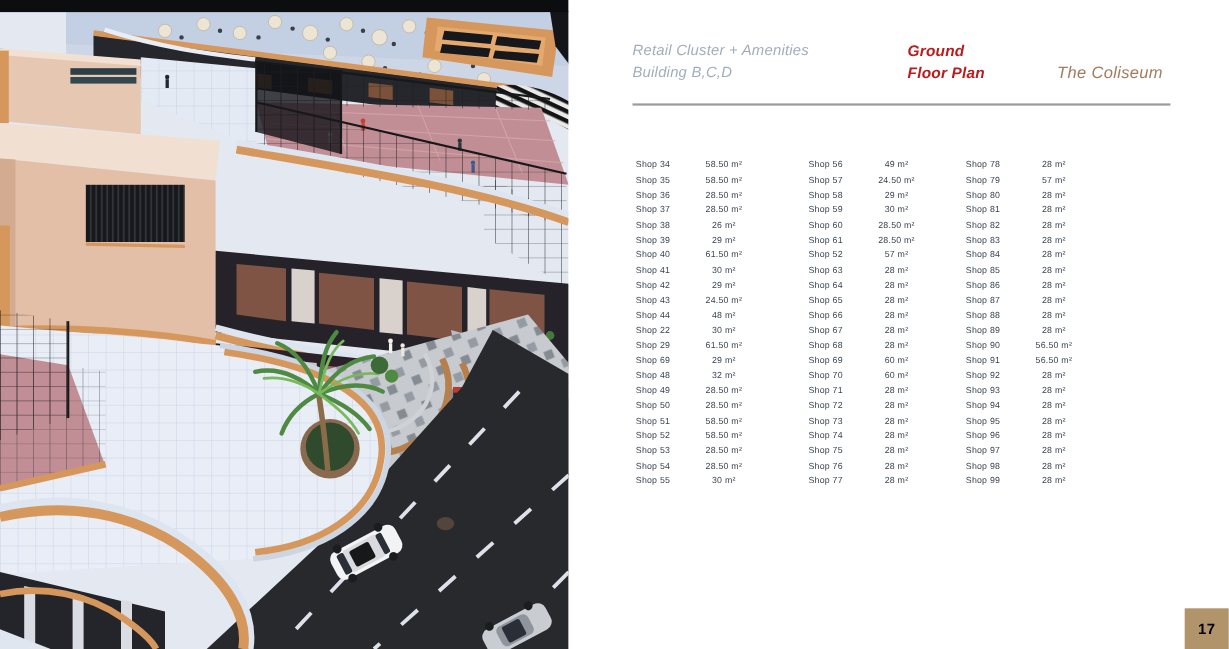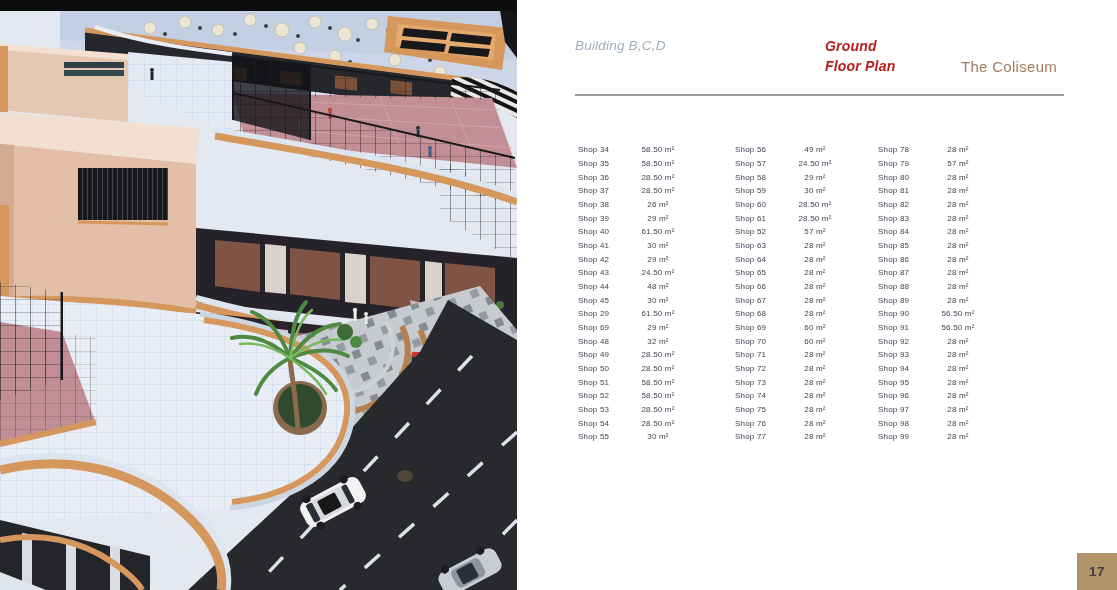--- a/index.html
+++ b/index.html
@@ -12,35 +12,35 @@
   .content-panel{position:absolute;left:517px;top:0;width:600px;height:590px;background:#ffffff;}
   .subtitle{
     position:absolute;left:58px;top:36px;font-style:italic;color:#a0aebc;
     font-size:13.5px;line-height:20px;letter-spacing:.2px;
   }
   .main-title{
     position:absolute;left:308px;top:36px;font-style:italic;font-weight:bold;
     color:#b91c1c;font-size:14px;line-height:20px;letter-spacing:.2px;
   }
   .brand{
-    position:absolute;left:444px;top:58px;color:#a37b5e;
+    position:absolute;left:444px;top:58px;font-style:italic;color:#a37b5e;
     font-size:15px;letter-spacing:.3px;
   }
   .rule{position:absolute;left:58px;top:94px;width:489px;height:2px;background:#9b9b9b;}
   .shops{position:absolute;left:0;top:143px;width:564px;height:310px;}
   .shop-col{position:absolute;top:0;}
   .shop-col.c0{left:61px;}
   .shop-col.c1{left:218px;}
   .shop-col.c2{left:361px;}
   .shop-row{display:flex;align-items:center;height:13.68px;font-size:8px;color:#3b4552;letter-spacing:.2px;font-weight:500;}
   .shop-label{width:55px;white-space:nowrap;}
   .shop-area{width:50px;text-align:center;white-space:nowrap;}
   .page-number{
     position:absolute;right:0;bottom:0;width:40px;height:37px;background:#b2946b;
-    color:#404040;font-size:13.5px;font-weight:bold;display:flex;align-items:center;justify-content:center;
+    color:#000000;font-size:13.5px;font-weight:bold;display:flex;align-items:center;justify-content:center;
     letter-spacing:.5px;
     text-align:center;
   }
 </style>
 </head>
 <body>
 
 <div class="render-panel">
   <svg width="517" height="590" viewBox="0 0 517 590">
     <defs>
@@ -364,20 +364,21 @@
         <rect x="110" y="530" width="10" height="62" transform="skewY(8)"></rect>
       </g>
       <polygon points="0,572 46,590 0,590" fill="#dfe6f0"></polygon>
       <path d="M0 540 C40 532 80 540 112 562 C128 573 138 582 142 590" stroke="#d6975c" stroke-width="6" fill="none"></path>
     </g>
   </svg>
 </div>
 
 <div class="content-panel">
   <div class="subtitle">
+    <div>Retail Cluster + Amenities</div>
     <div>Building B,C,D</div>
   </div>
   <div class="main-title">
     <div>Ground</div>
     <div>Floor Plan</div>
   </div>
   <div class="brand">The Coliseum</div>
   <div class="rule"></div>
 
   <div class="shops">
@@ -420,21 +421,21 @@
         </div>
         <div class="shop-row">
           <span class="shop-label">Shop 43</span>
           <span class="shop-area">24.50 m²</span>
         </div>
         <div class="shop-row">
           <span class="shop-label">Shop 44</span>
           <span class="shop-area">48 m²</span>
         </div>
         <div class="shop-row">
-          <span class="shop-label">Shop 45</span>
+          <span class="shop-label">Shop 22</span>
           <span class="shop-area">30 m²</span>
         </div>
         <div class="shop-row">
           <span class="shop-label">Shop 29</span>
           <span class="shop-area">61.50 m²</span>
         </div>
         <div class="shop-row">
           <span class="shop-label">Shop 69</span>
           <span class="shop-area">29 m²</span>
         </div>

